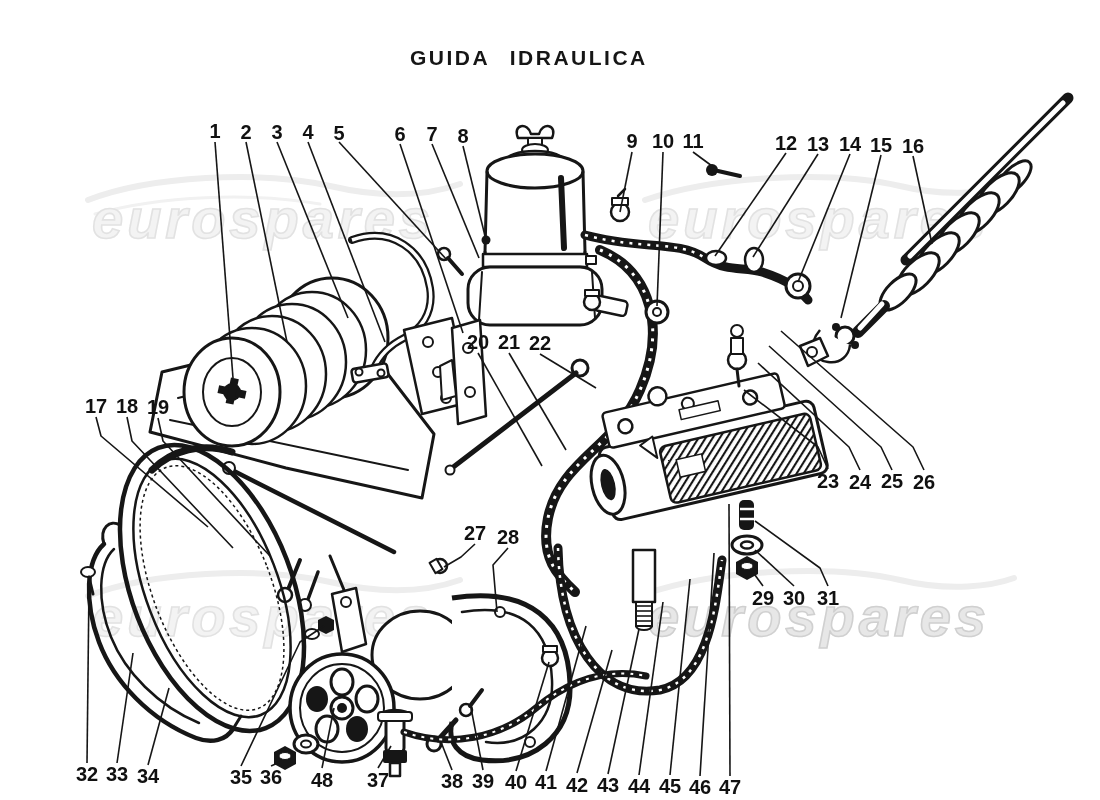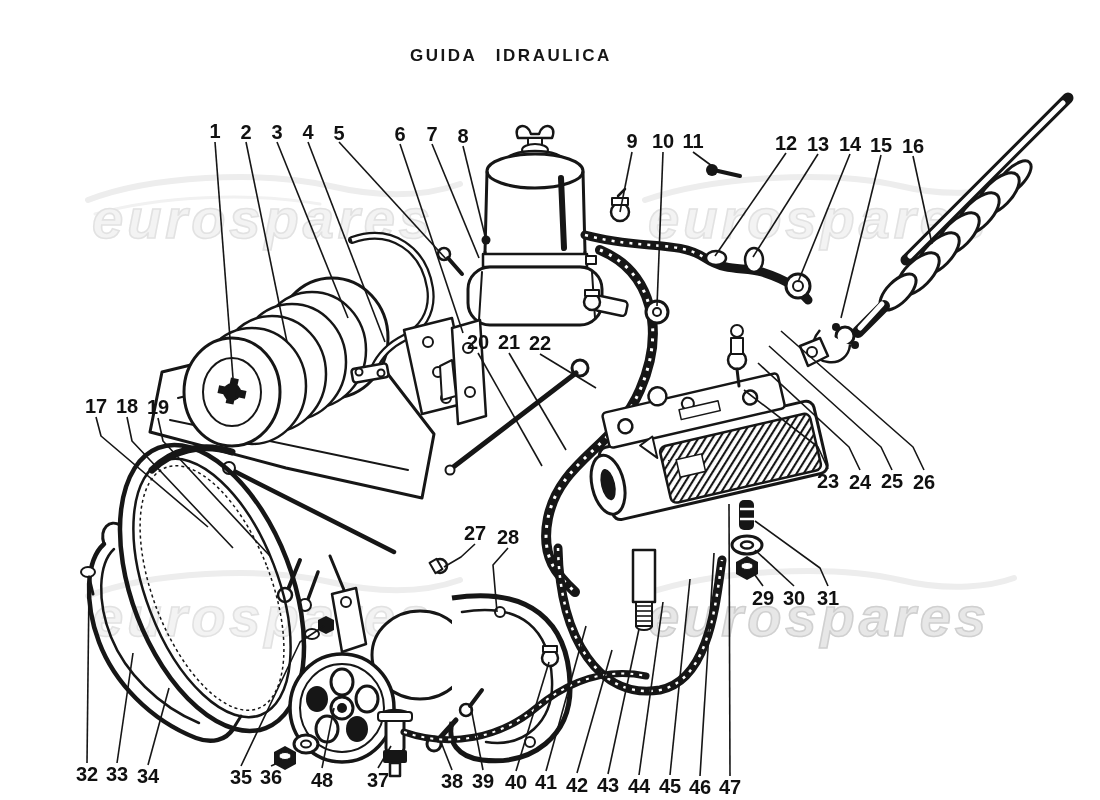--- a/index.html
+++ b/index.html
@@ -1,19 +1,19 @@
 <!DOCTYPE html>
 <html><head>
 <meta charset="utf-8">
 <style>
   html,body{margin:0;padding:0;background:#fff;}
   body{width:1100px;height:800px;position:relative;font-family:"Liberation Sans",sans-serif;overflow:hidden;}
   .page-title{
     position:absolute;left:410px;top:46px;margin:0;
-    font-size:17px;font-weight:bold;color:#161616;
+    font-size:21px;font-weight:bold;color:#161616;
     letter-spacing:2.5px;word-spacing:12px;
     font-family:"Liberation Sans",sans-serif;
   }
   svg{position:absolute;left:0;top:0;}
   .wm-text{
     font-family:"Liberation Sans",sans-serif;
     font-size:56px;font-weight:bold;font-style:italic;letter-spacing:4px;
     fill:#f3f3f3;stroke:#e2e2e2;stroke-width:1.6px;
   }
   .wm-text.dark{fill:#e7e7e7;stroke:#d0d0d0;}

